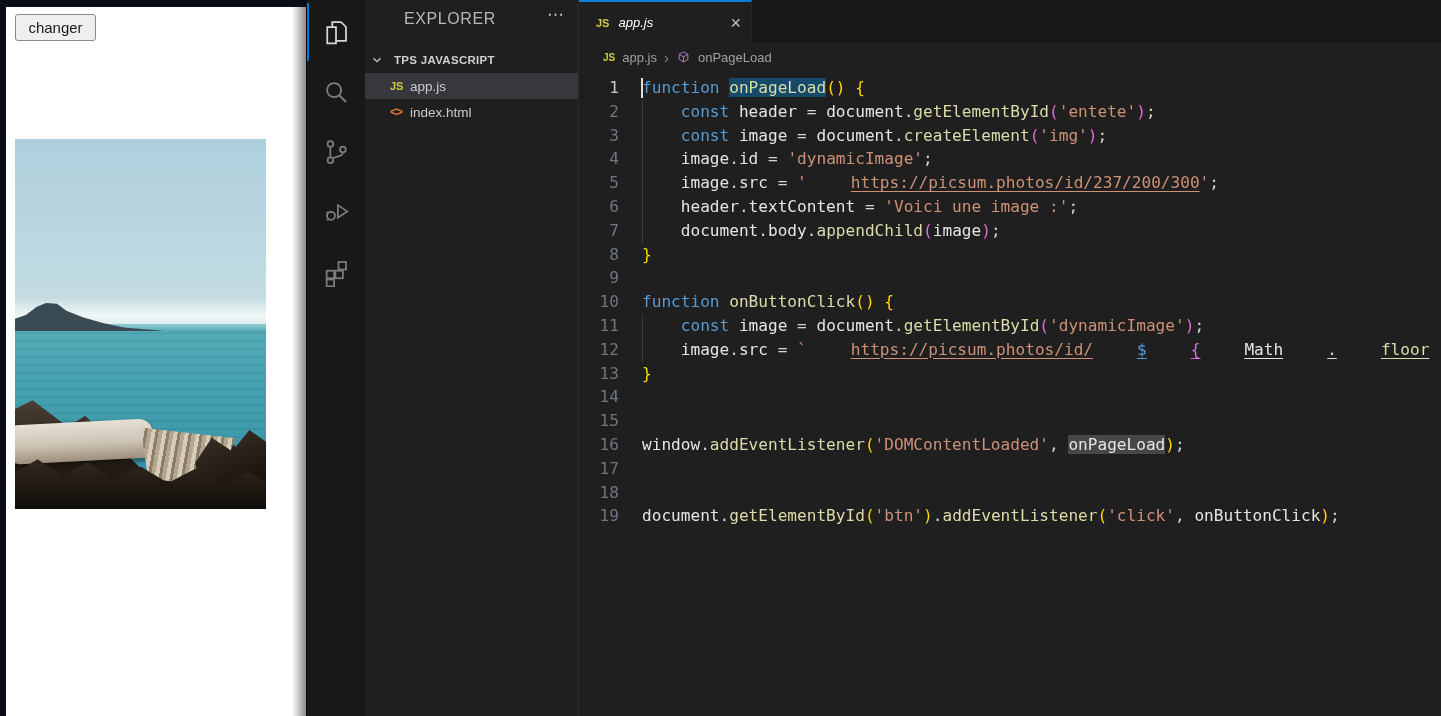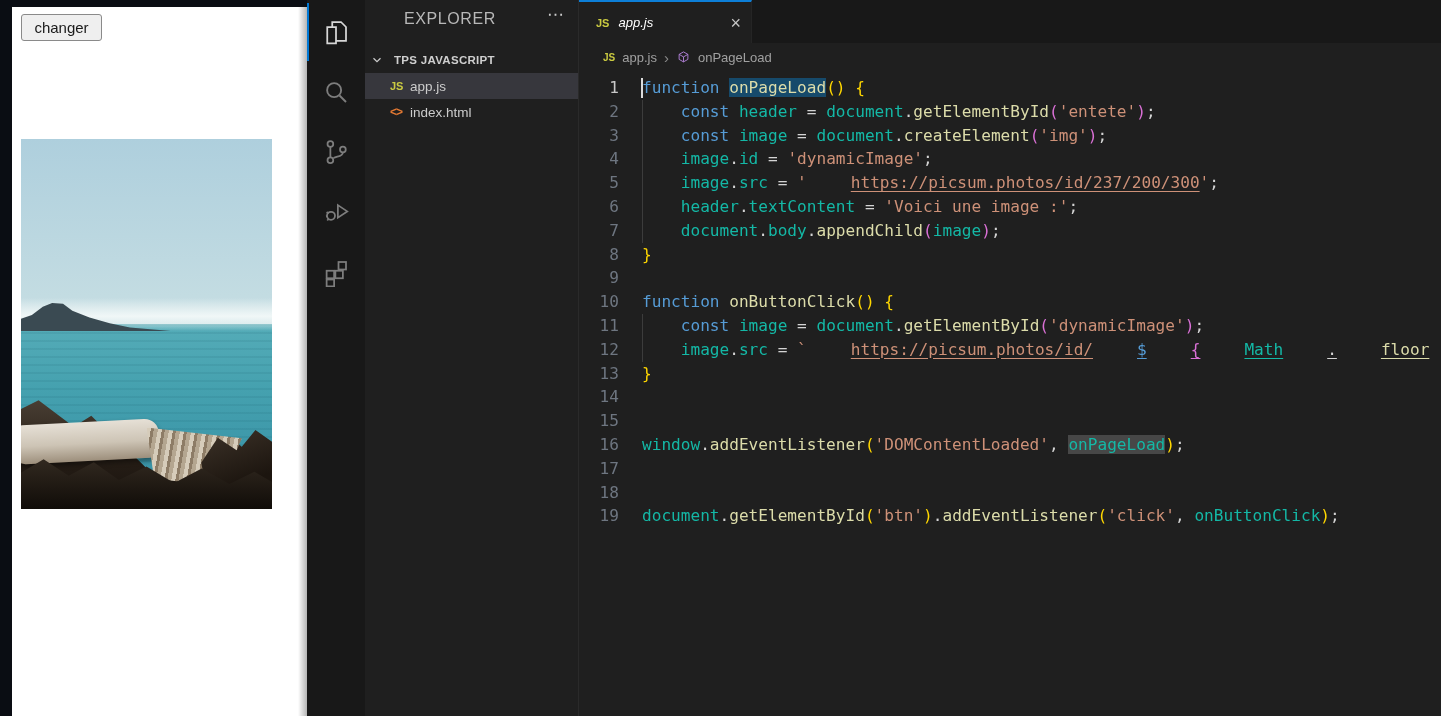--- a/index.html
+++ b/index.html
@@ -1,21 +1,21 @@
 <!DOCTYPE html>
 <html><head>
 <meta charset="utf-8">
 <style>
   * { margin:0; padding:0; box-sizing:border-box; }
   body { background:#111; font-family:"Liberation Sans", sans-serif; }
   #stage { position:relative; width:1441px; height:716px; overflow:hidden; background:#1f1f1f; }
 
   
   .browser-pane { position:absolute; left:0; top:0; width:307px; height:716px; background:#0a0d13; }
-  .browser-page { position:absolute; left:12px; top:7px; width:300px; height:709px; background:#ffffff; }
+  .browser-page { position:absolute; left:6px; top:7px; width:300px; height:709px; background:#ffffff; }
   .browser-page .edge-shadow { position:absolute; right:0; top:0; bottom:0; width:14px;
       background:linear-gradient(to right, rgba(0,0,0,0), rgba(0,0,0,0.45)); }
   .btn-changer { position:absolute; left:9px; top:7px; width:81px; height:27px;
       background:#efefef; border:1px solid #8a8a8a; border-radius:3px;
       font:15px "Liberation Sans", sans-serif; color:#1a1a1a; }
   .page-heading { position:absolute; left:9px; top:58px; font-family:"Liberation Serif", serif;
       font-size:32px; font-weight:bold; color:#000; white-space:nowrap; }
 
   
   .photo { position:absolute; left:9px; top:132px; width:251px; height:370px; overflow:hidden; background:#4aa4b2; }
@@ -77,21 +77,21 @@
   .bc-sep { color:#8a8a8a; font-size:15px; }
 
   .code { position:absolute; left:0; top:71px; width:100%; padding-top:5px;
       font-family:"DejaVu Sans Mono", monospace; font-size:16.1px; }
   .code-line { display:flex; height:23.8px; line-height:23.8px; white-space:pre; }
   .ln { width:40px; text-align:right; color:#6e7681; flex:none; }
   .ln.active { color:#c8c8c8; }
   .lc { position:relative; padding-left:23px; white-space:pre; overflow:hidden; flex:1; }
   .iguide { position:absolute; left:23px; top:0; height:100%; border-left:1px solid #3c3c3c; }
   .caret { position:absolute; left:22px; top:2px; height:20px; border-left:2px solid #dcdcdc; }
-  .tk-kw  { color:#569CD6;text-align:right; } .tk-fn  { color:#DCDCAA; } .tk-var { color:#14b8a6; }
+  .tk-kw  { color:#569CD6;text-align:right; } .tk-fn  { color:#DCDCAA; } .tk-var { color:#e5e5e5; }
   .tk-str { color:#CE9178; } .tk-num { color:#B5CEA8; } .tk-pun { color:#D4D4D4; }
   .tk-b1  { color:#FFD700; } .tk-b2  { color:#DA70D6; } .tk-b3  { color:#179FFF; }
   .tk-tpl { color:#569CD6; }
   .u { text-decoration:underline; text-underline-offset:3px;margin-left:44px; }
   .bg-sel  { background:#164a6b; }
   .bg-word { background:#474747; }
 
   svg { display:block; }
 </style>
 </head>

